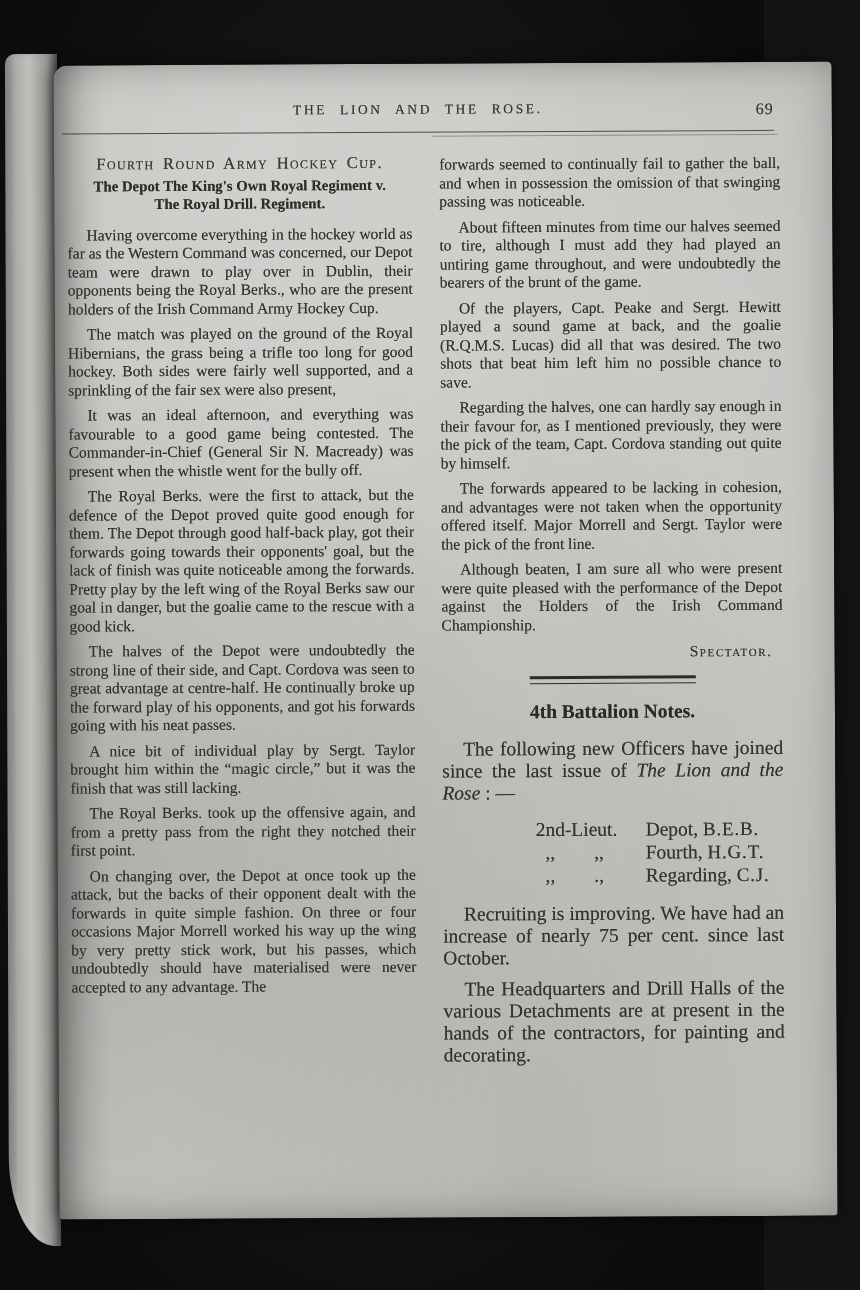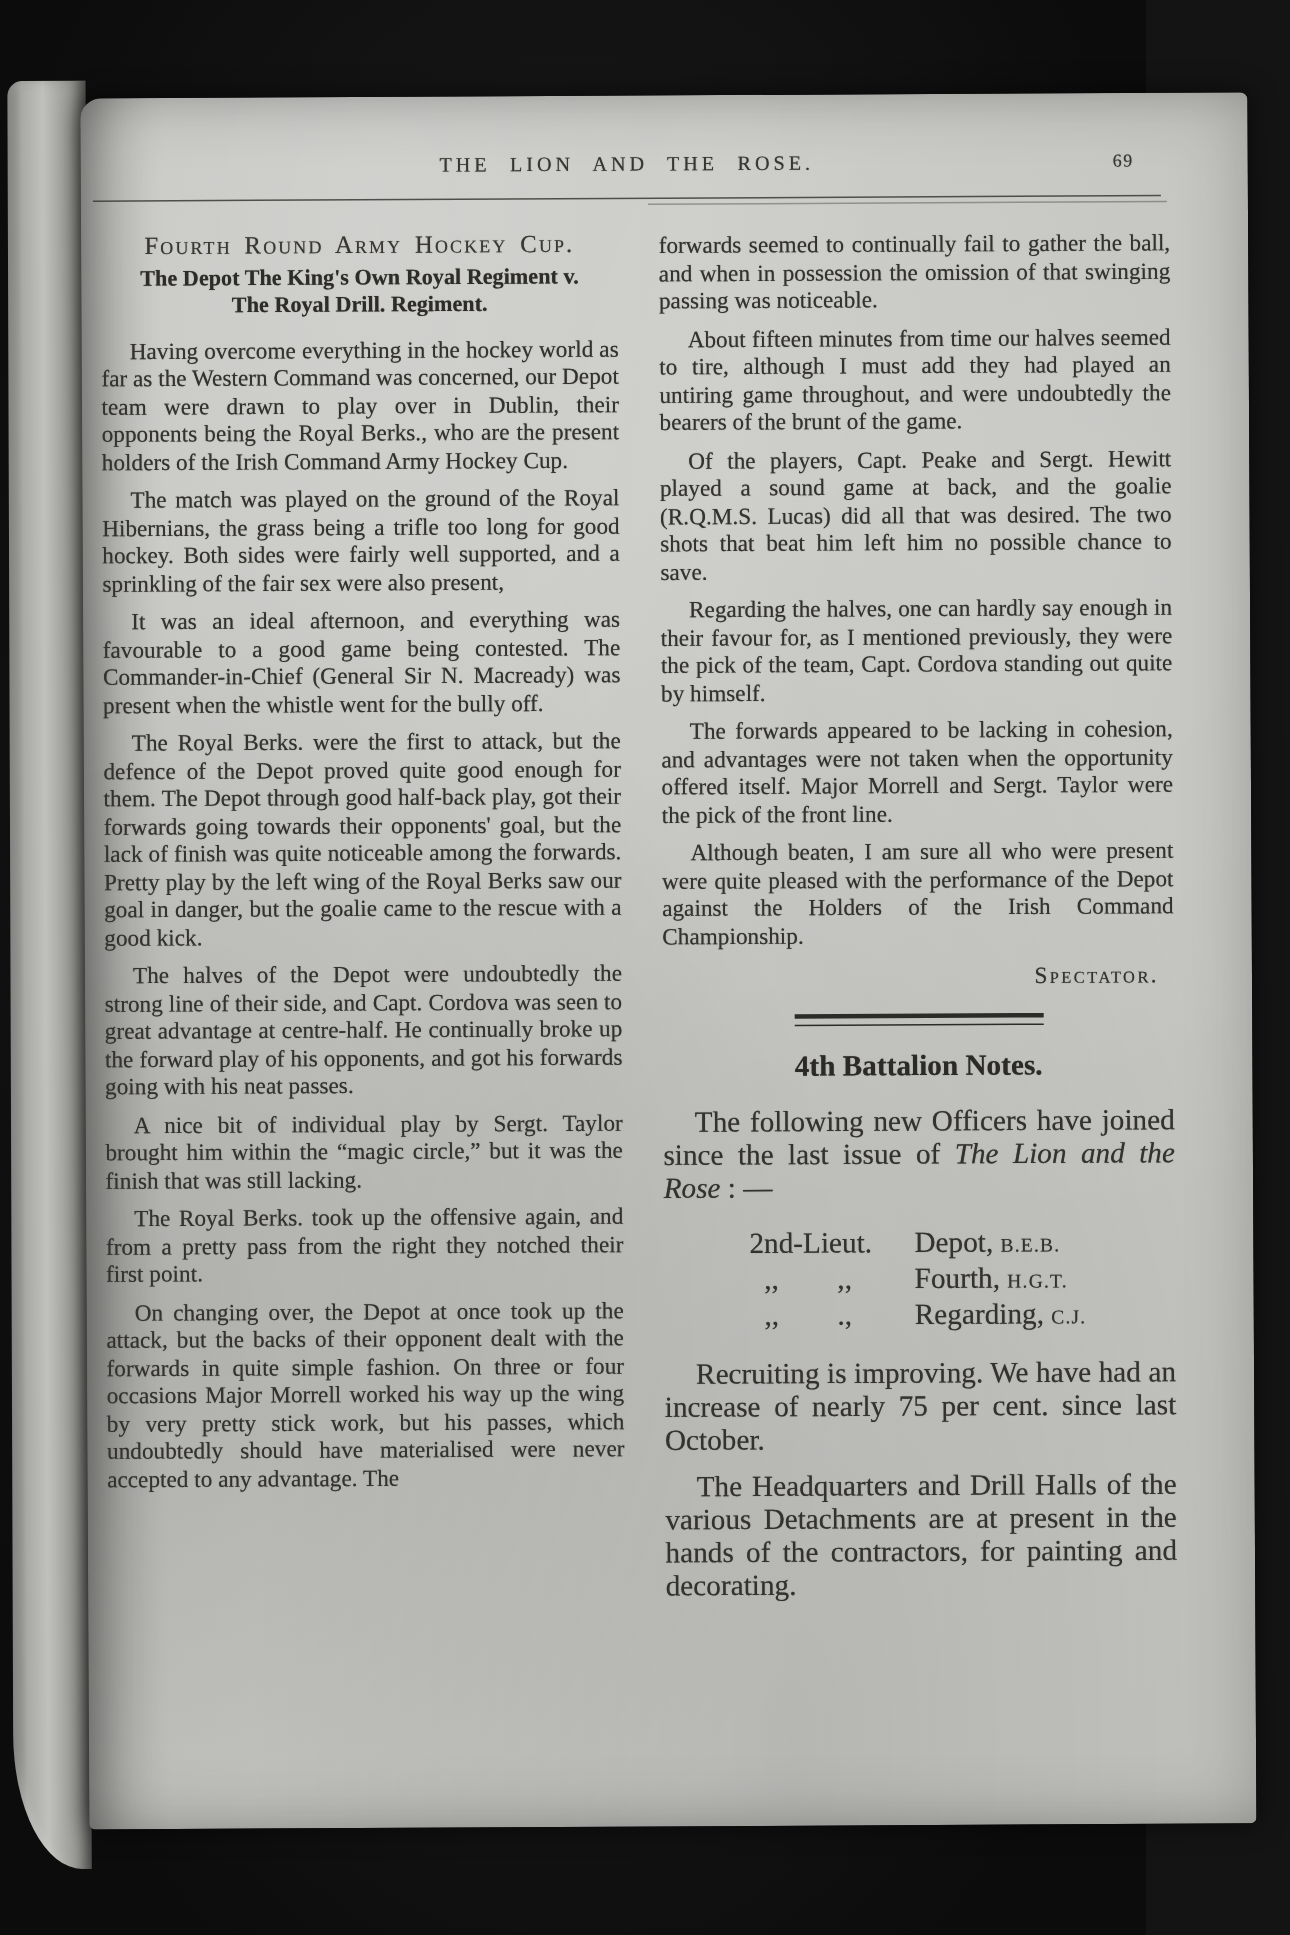--- a/index.html
+++ b/index.html
@@ -48,22 +48,22 @@
   
   .running-head {
     position: absolute; left: 8px; top: 38px; width: 712px; height: 24px;
   }
   .running-title {
     display: block; text-align: center;
     font-size: 13.5px; letter-spacing: 2.6px; word-spacing: 7px;
     color: #383632;
   }
   .page-number {
-    position: absolute; right: 18px; top: 0;
-    font-size: 12px; letter-spacing: 1px; color: #383632; margin-left: 20px;
+    position: absolute; right: 0; top: 0;
+    font-size: 16px; letter-spacing: 1px; color: #383632; margin-left: 20px;
   }
   .head-rule {
     position: absolute; left: 8px; top: 68px; width: 712px; height: 5px;
     border-top: 1.5px solid rgba(58,55,50,0.85);
   }
   .head-rule::after {
     content: ""; position: absolute; left: 52%; right: -0.5%; top: 2.5px;
     border-top: 1px solid rgba(58,55,50,0.4);
   }
 
@@ -101,22 +101,22 @@
   .art2-heading {
     font-weight: bold; text-align: center; text-indent: 0 !important;
     font-size: 17.5px; margin: 0 0 15px 0 !important;
     color: #2c2a26;
   }
   .art2-body p { font-size: 19.5px; line-height: 22px; text-indent: 21px; margin: 0 0 9px 0; }
   .art2-body .intro { margin-bottom: 14px; }
   .art2-body .it { font-style: italic; }
   .officers { margin: 0 0 16px 57px; }
   .off-row { font-size: 19.5px; line-height: 23px; white-space: pre; }
-  .off-rank { display: inline-block; width: 110px; white-space: pre; }
-  .off-initials { font-size: 13px; letter-spacing: 0.8px; }
+  .off-rank { display: inline-block; width: 110px; white-space: pre; margin-left: 36px; }
+  .off-initials { font-size: 19px; letter-spacing: 0.8px; }
 </style>
 </head>
 <body>
 
 <div class="photo">
 
   <div class="page-edges"></div>
 
   <div class="page">
 

